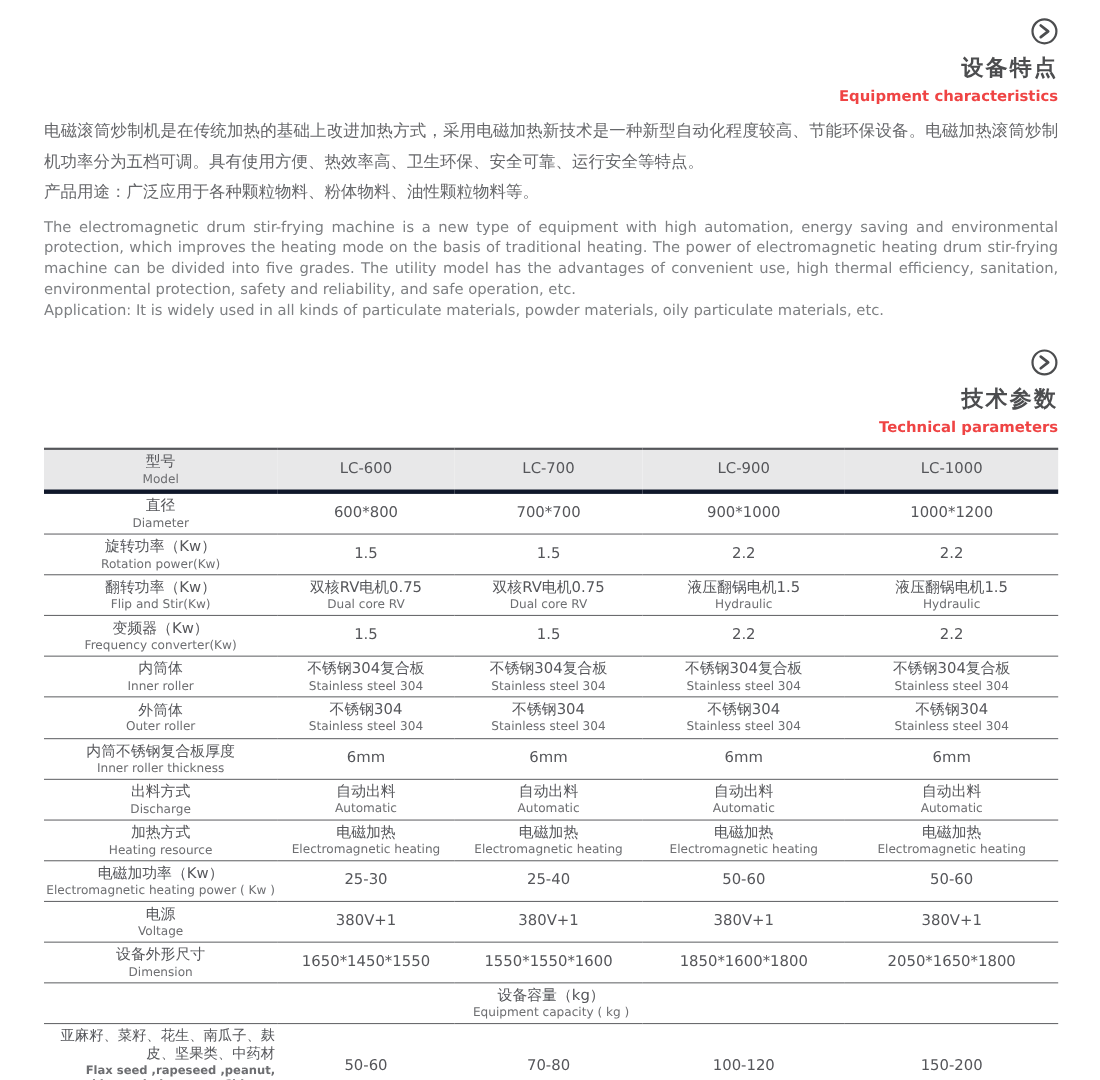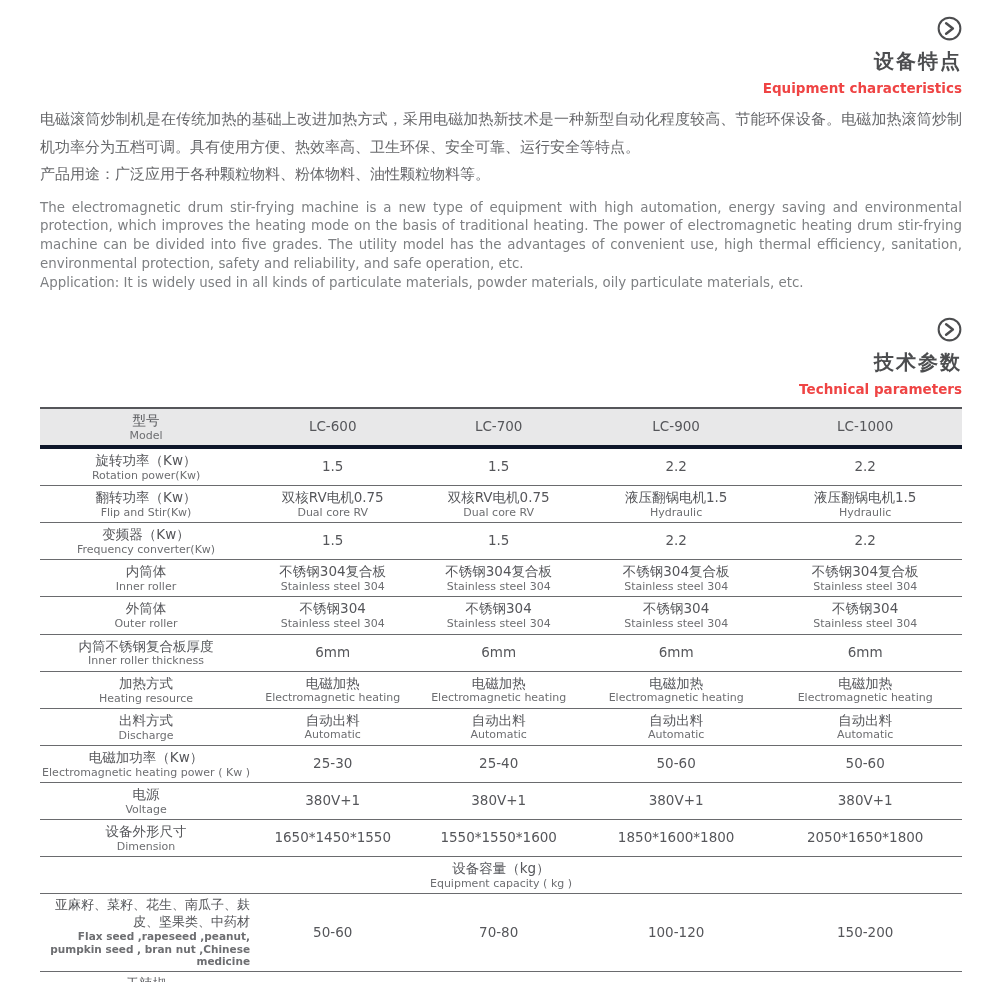--- a/index.html
+++ b/index.html
@@ -102,20 +102,38 @@
             <span class="val">LC-900</span>
           </td>
         <td>
             <span class="val">LC-1000</span>
           </td>
       </tr>
     </thead>
     <tbody id="spec-body">
         <tr>
           <td>
+            <span class="lbl-zh">直径</span>
+            <span class="lbl-en">Diameter</span>
+          </td>
+          <td>
+            <span class="val">600*800</span>
+          </td>
+          <td>
+            <span class="val">700*700</span>
+          </td>
+          <td>
+            <span class="val">900*1000</span>
+          </td>
+          <td>
+            <span class="val">1000*1200</span>
+          </td>
+        </tr>
+        <tr>
+          <td>
             <span class="lbl-zh">旋转功率（Kw）</span>
             <span class="lbl-en">Rotation power(Kw)</span>
           </td>
           <td>
             <span class="val">1.5</span>
           </td>
           <td>
             <span class="val">1.5</span>
           </td>
           <td>
@@ -222,60 +240,60 @@
           </td>
           <td>
             <span class="val">6mm</span>
           </td>
           <td>
             <span class="val">6mm</span>
           </td>
         </tr>
         <tr>
           <td>
+            <span class="lbl-zh">出料方式</span>
+            <span class="lbl-en">Discharge</span>
+          </td>
+          <td>
+            <span class="val">自动出料</span>
+            <span class="sub">Automatic</span>
+          </td>
+          <td>
+            <span class="val">自动出料</span>
+            <span class="sub">Automatic</span>
+          </td>
+          <td>
+            <span class="val">自动出料</span>
+            <span class="sub">Automatic</span>
+          </td>
+          <td>
+            <span class="val">自动出料</span>
+            <span class="sub">Automatic</span>
+          </td>
+        </tr>
+        <tr>
+          <td>
             <span class="lbl-zh">加热方式</span>
             <span class="lbl-en">Heating resource</span>
           </td>
           <td>
             <span class="val">电磁加热</span>
             <span class="sub">Electromagnetic heating</span>
           </td>
           <td>
             <span class="val">电磁加热</span>
             <span class="sub">Electromagnetic heating</span>
           </td>
           <td>
             <span class="val">电磁加热</span>
             <span class="sub">Electromagnetic heating</span>
           </td>
           <td>
             <span class="val">电磁加热</span>
             <span class="sub">Electromagnetic heating</span>
-          </td>
-        </tr>
-        <tr>
-          <td>
-            <span class="lbl-zh">出料方式</span>
-            <span class="lbl-en">Discharge</span>
-          </td>
-          <td>
-            <span class="val">自动出料</span>
-            <span class="sub">Automatic</span>
-          </td>
-          <td>
-            <span class="val">自动出料</span>
-            <span class="sub">Automatic</span>
-          </td>
-          <td>
-            <span class="val">自动出料</span>
-            <span class="sub">Automatic</span>
-          </td>
-          <td>
-            <span class="val">自动出料</span>
-            <span class="sub">Automatic</span>
           </td>
         </tr>
         <tr>
           <td>
             <span class="lbl-zh">电磁加功率（Kw）</span>
             <span class="lbl-en">Electromagnetic heating power ( Kw )</span>
           </td>
           <td>
             <span class="val">25-30</span>
           </td>

